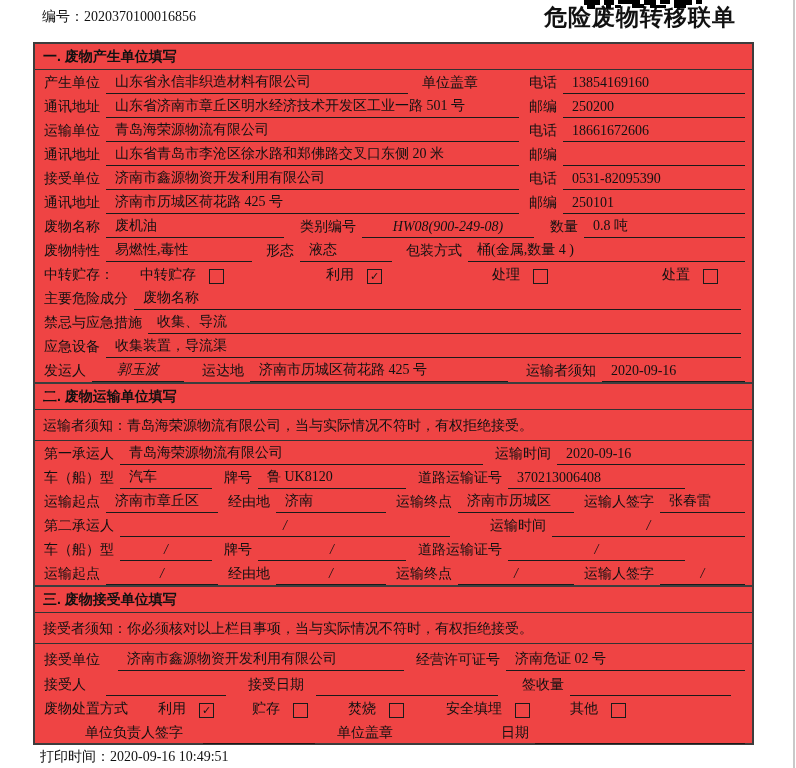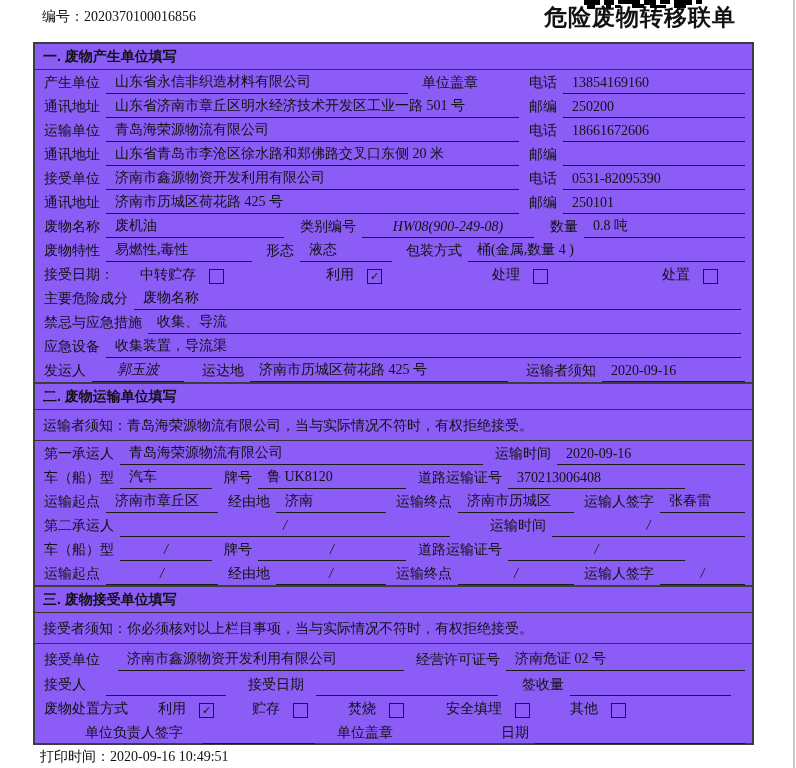--- a/index.html
+++ b/index.html
@@ -4,21 +4,21 @@
 <style>
   html,body{margin:0;padding:0;background:#fff;}
   .page{position:relative;width:796px;height:768px;background:#ffffff;overflow:hidden;
         font-family:"Liberation Serif","DejaVu Serif",serif;font-size:14px;color:#111;}
   .serial{position:absolute;left:42px;top:8px;white-space:nowrap;}
   .doc-title{position:absolute;left:0;right:60px;top:2px;text-align:right;
         font-family:"Liberation Sans","DejaVu Sans",sans-serif;font-weight:bold;font-size:23px;letter-spacing:1px;}
   .qr{position:absolute;left:584px;top:0;}
   .page-edge{position:absolute;right:1px;top:0;bottom:0;width:2px;background:#c9c9c9;}
   .form-box{position:absolute;left:33px;top:42px;width:721px;height:703px;
-        border:2px solid #3d3d3d;box-sizing:border-box;display:flex;flex-direction:column;background:#8b5cf6;}
+        border:2px solid #3d3d3d;box-sizing:border-box;display:flex;flex-direction:column;background:#ef4444;}
   .sec{display:flex;flex-direction:column;}
   .sec + .sec{border-top:2px solid #3d3d3d;}
   .sec-h{font-family:"Liberation Sans","DejaVu Sans",sans-serif;font-weight:bold;font-size:14px;
         padding:4px 0 3px 8px;border-bottom:1px solid #333;}
   .notice{padding:7px 0 5px 8px;border-bottom:1px solid #333;}
   .row{display:flex;align-items:flex-end;height:24px;padding:0 7px;box-sizing:border-box;}
   .row.grow{flex:1;min-height:24px;padding-left:48px;}
   .lbl{white-space:nowrap;padding-bottom:2px;margin:0 6px 0 2px;flex-shrink:0;}
   .val{border-bottom:1px solid #1a1a1a;padding:0 4px 2px 9px;white-space:nowrap;overflow:hidden;
         box-sizing:border-box;flex-shrink:0;}
@@ -132,21 +132,21 @@
       <div class="row">
         <span class="lbl">废物特性</span>
         <span class="val" style="width:146px">易燃性,毒性</span>
         <span class="lbl" style="margin-left:14px">形态</span>
         <span class="val" style="width:92px">液态</span>
         <span class="lbl" style="margin-left:14px">包装方式</span>
         <span class="val fill">桶(金属,数量 4 )</span>
       </div>
 
       <div class="row">
-        <span class="lbl">接受日期：</span>
+        <span class="lbl">中转贮存：</span>
         <span class="opt" style="margin-left:18px">
           <span class="lbl">中转贮存</span>
           <span class="ck"></span>
         </span>
         <span class="opt" style="margin-left:100px">
           <span class="lbl">利用</span>
           <span class="ck">✓</span>
         </span>
         <span class="opt" style="margin-left:108px">
           <span class="lbl">处理</span>

